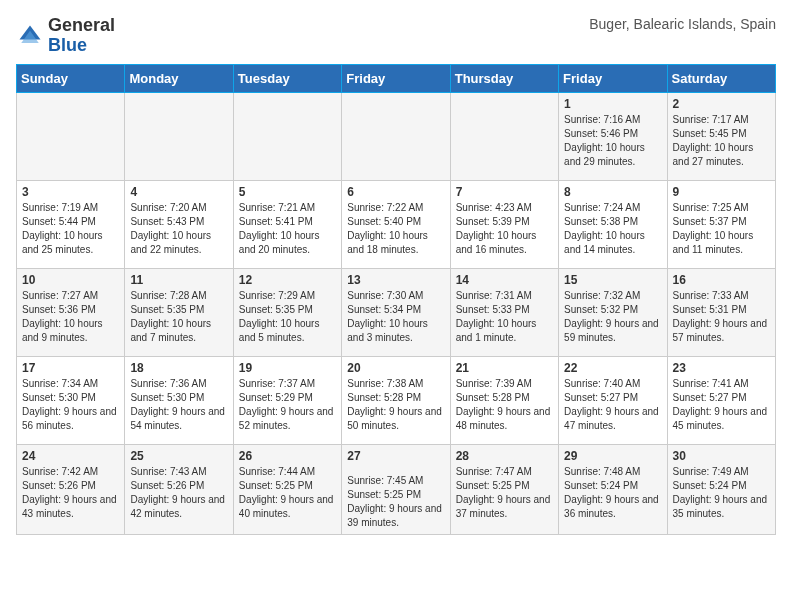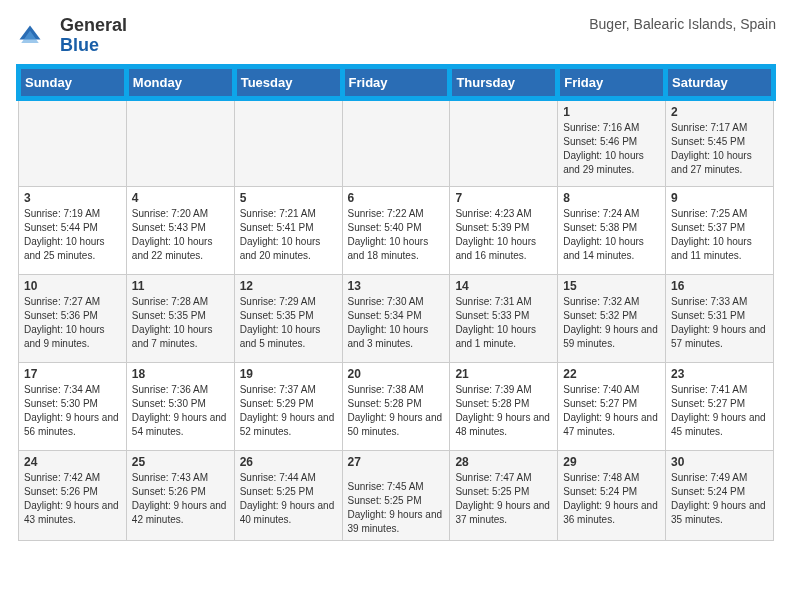--- a/index.html
+++ b/index.html
@@ -12,21 +12,21 @@
     }
     .header-area {
       display: flex;
       justify-content: space-between;
       align-items: flex-start;
       margin-bottom: 8px;
     }
     .logo {
       display: flex;
       align-items: center;
-      gap: 16px;
+      gap: 4px;
     }
     .logo-text {
       display: flex;
       flex-direction: column;
       line-height: 1.1;
     }
     .logo-general {
       font-size: 18px;
       font-weight: bold;
       color: #333;
@@ -58,21 +58,21 @@
     }
     thead tr {
       background-color: #2a6db5;
       color: #fff;
     }
     thead th {
       padding: 6px 4px;
       font-size: 13px;
       font-weight: bold;
       text-align: left;
-      border: 5px solid #0ea5e9;
+      border: 1px solid #0ea5e9;
     }
     tbody tr {
       vertical-align: top;
     }
     tbody td {
       border: 1px solid #ccc;
       padding: 4px 5px;
       font-size: 10.5px;
       color: #333;
       width: calc(100% / 7);

